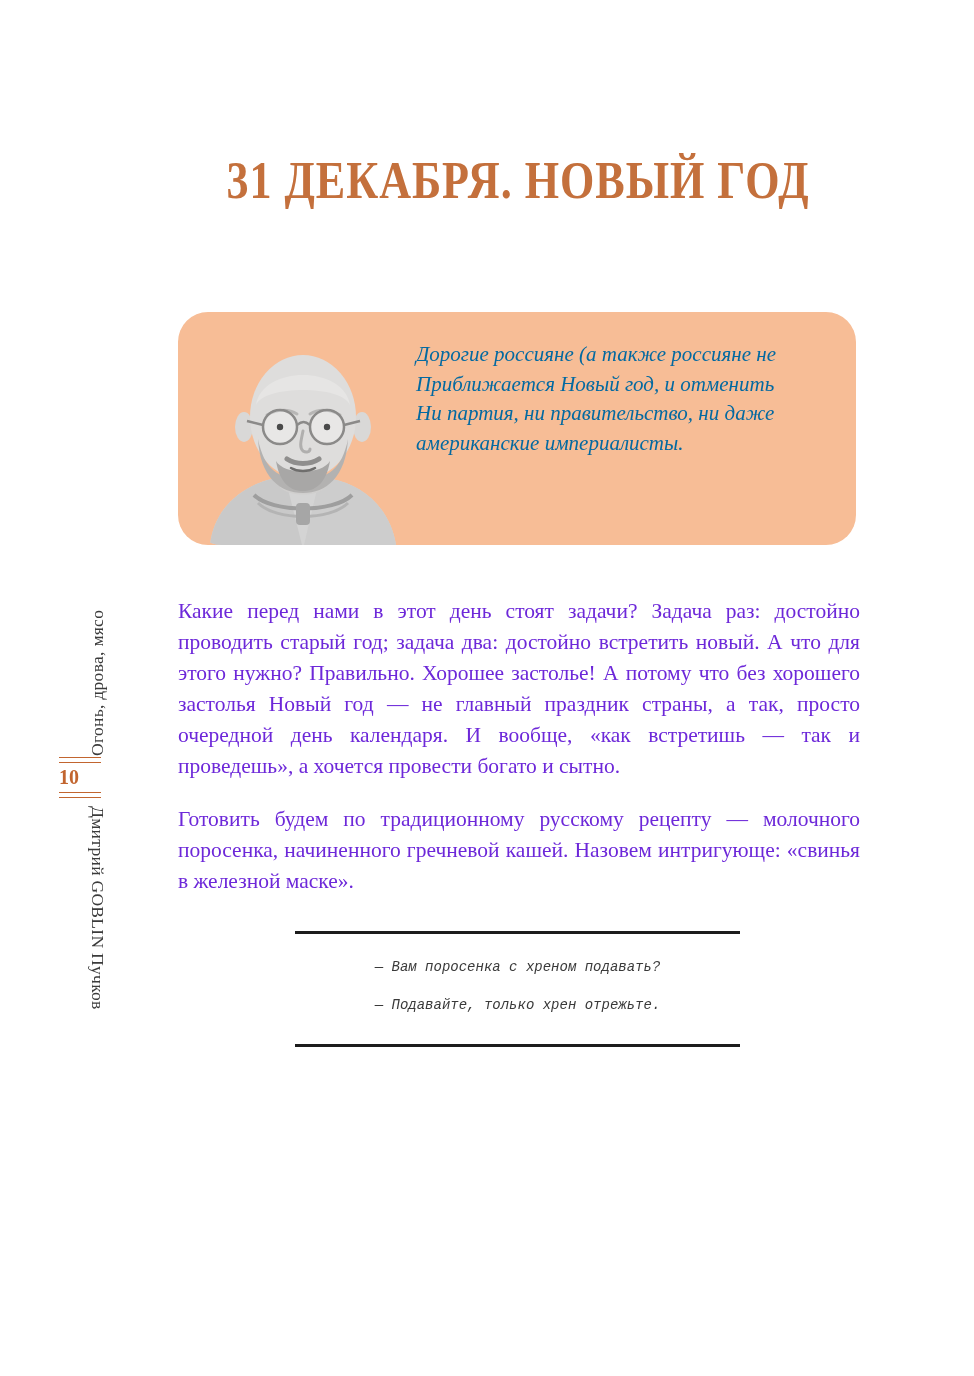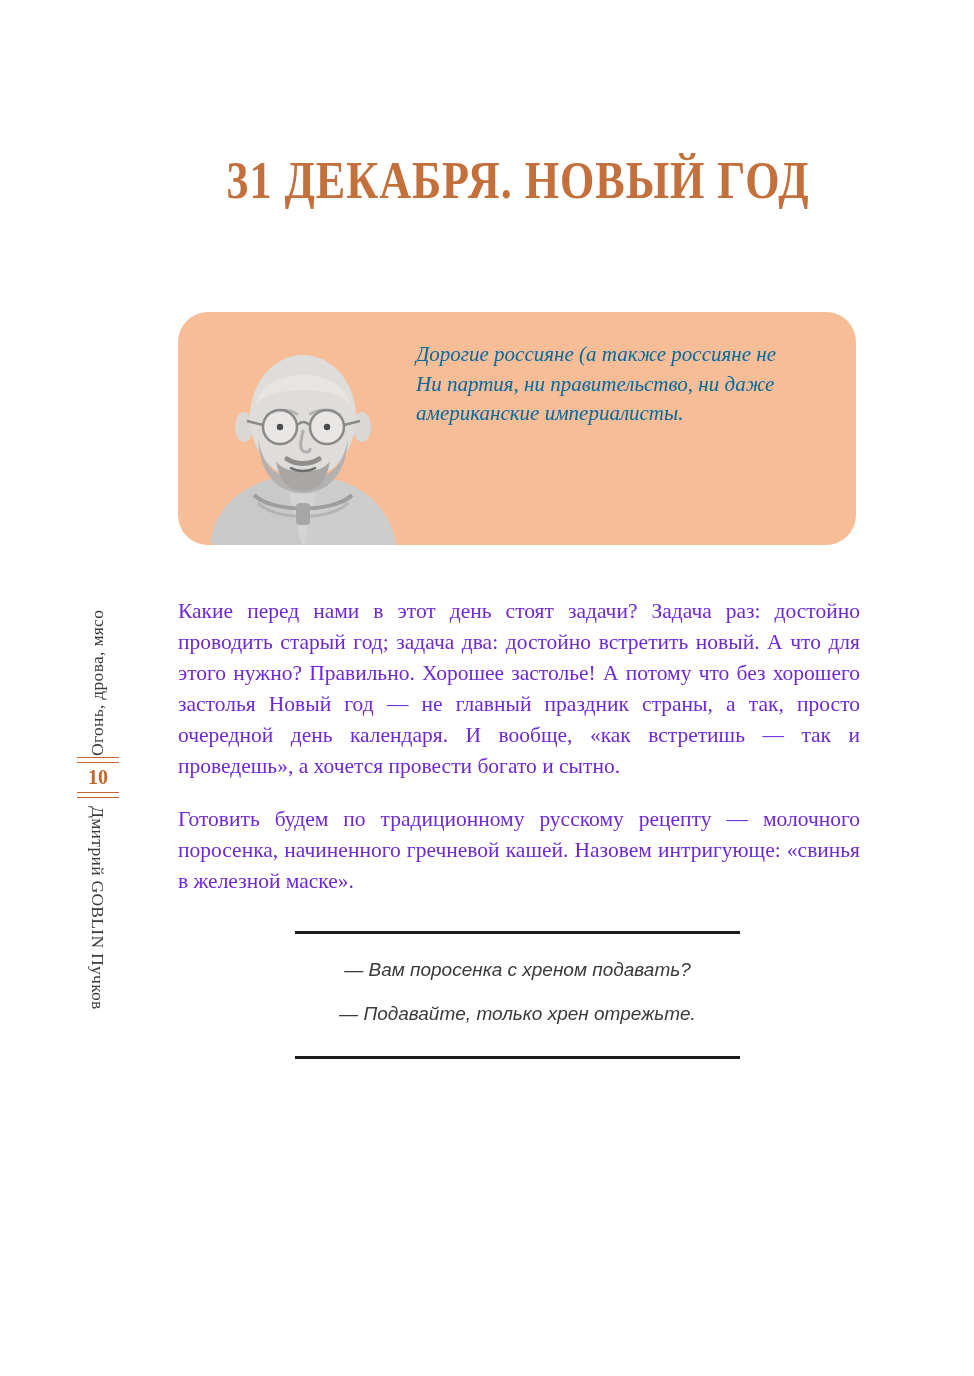--- a/index.html
+++ b/index.html
@@ -36,38 +36,38 @@
   .body-text {
     position:absolute; left:178px; top:596px; width:682px;
     font-size:21.5px; line-height:31px; color:#6d28d9; text-align:justify;
   }
   .body-text .para { margin:0 0 22px 0; }
 
   
   .quote-block { position:absolute; left:295px; top:931px; width:445px; }
   .quote-rule { height:0; border-top:3px solid var(--rule,#1c1c1c); }
   .quote-line {
-    text-align:center; font-family:Liberation Sans, sans-serif;
-    font-style:italic; font-size:19px; color:#3a3a3a; white-space:nowrap;
+    text-align:center; font-family:Liberation Mono, monospace;
+    font-style:italic; font-size:14px; color:#3a3a3a; white-space:nowrap;
   }
   .quote-line.first { margin-top:25px; }
   .quote-line.second { margin-top:22px; margin-bottom:31px; }
 
   
   .sidebar-book-title {
     position:absolute; left:97px; top:560px; height:196px;
     writing-mode:vertical-rl; transform:rotate(180deg) translateX(50%);
     font-size:17.5px; color:#3b3b3b; white-space:nowrap; letter-spacing:0.3px;
   }
   .sidebar-author {
     position:absolute; left:97px; top:806px; height:240px;
     writing-mode:vertical-rl; transform:translateX(-50%);
     font-size:17.5px; color:#3b3b3b; white-space:nowrap; letter-spacing:0.3px;
   }
-  .folio-block { position:absolute; left:77px; top:757px; width:42px; text-align:center; }
+  .folio-block { position:absolute; left:59px; top:757px; width:42px; }
   .double-rule {
     height:4px;
     border-top:1px solid var(--page_number,#c2652f);
     border-bottom:1px solid var(--page_number,#c2652f);
   }
   .folio-number {
     font-size:20px; font-weight:bold; color:var(--page_number,#c2652f);
     line-height:1; padding:4px 0 5px 0; font-family:"Liberation Serif", serif;
   }
 </style>
@@ -113,20 +113,21 @@
 
         <path d="M66 104 C68 142 88 158 111 158 C134 158 154 142 156 104 C150 134 136 144 111 144 C86 144 72 134 66 104 Z" fill="#b3b2b1"></path>
         <path d="M84 126 C92 140 130 140 138 126 C134 150 122 156 111 156 C100 156 88 150 84 126 Z" fill="#a8a7a6"></path>
 
         <path d="M95 124 C104 130 118 130 127 124" fill="none" stroke="#8f8e8d" stroke-width="5" stroke-linecap="round"></path>
         <path d="M99 133 C106 137 116 137 123 133" fill="none" stroke="#6f6e6d" stroke-width="2.5" stroke-linecap="round"></path>
       </svg>
     </div>
     <div class="intro-text">
       <div class="intro-line">Дорогие россияне (а также россияне не</div>
+      <div class="intro-line">Приближается Новый год, и отменить</div>
       <div class="intro-line">Ни партия, ни правительство, ни даже</div>
       <div class="intro-line">американские империалисты.</div>
     </div>
   </div>
 
   <div class="body-text">
     <p class="para">Какие перед нами в этот день стоят задачи? Задача раз: достойно проводить старый год; задача два: достойно встретить новый. А что для этого нужно? Правильно. Хорошее застолье! А потому что без хорошего застолья Новый год — не главный праздник страны, а так, просто очередной день календаря. И вообще, «как встретишь — так и проведешь», а хочется провести богато и сытно.</p>
     <p class="para">Готовить будем по традиционному русскому рецепту — молочного поросенка, начиненного гречневой кашей. Назовем интригующе: «свинья в железной маске».</p>
   </div>
 

